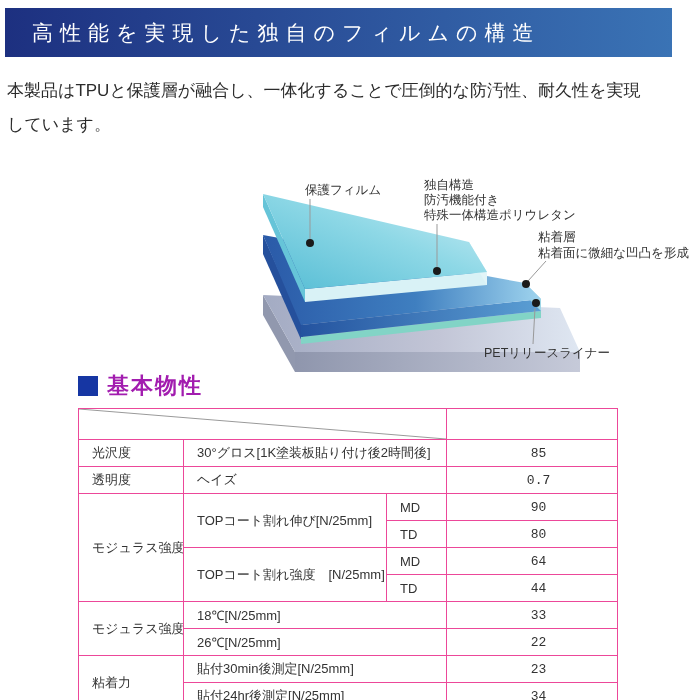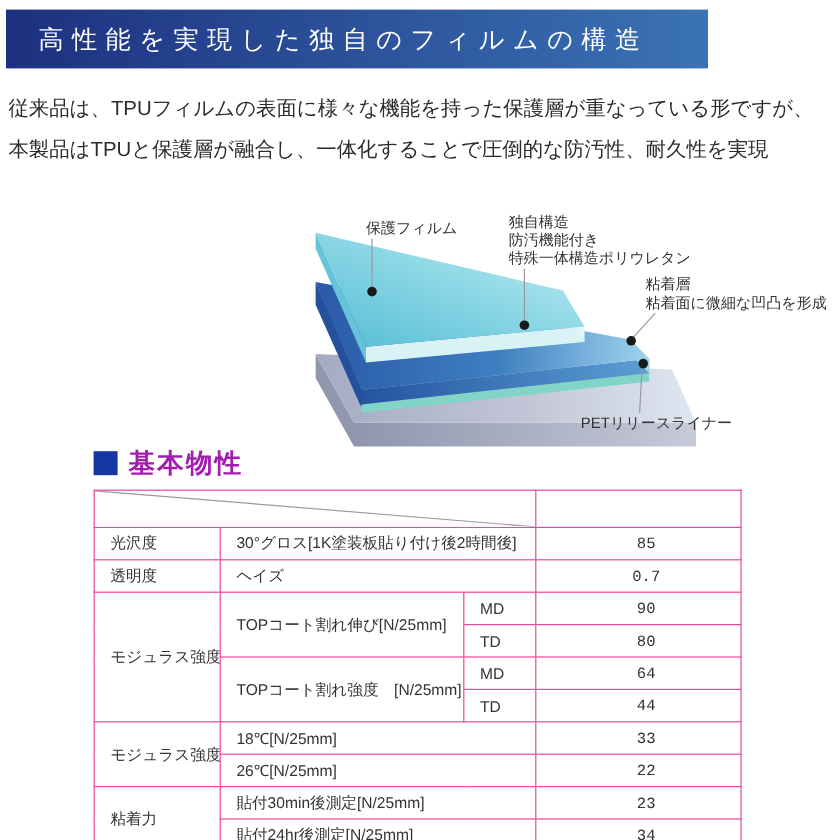--- a/index.html
+++ b/index.html
@@ -2,21 +2,21 @@
 <html><head>
 <meta charset="utf-8">
 <style>
   html,body{margin:0;padding:0;}
   body{
     width:700px;height:700px;background:#ffffff;position:relative;
     font-family:"Liberation Sans",sans-serif;color:#2e2e2e;overflow:hidden;
   }
   
   .title-band{
-    position:absolute;left:5px;top:8px;width:585px;height:49px;
+    position:absolute;left:5px;top:8px;width:667px;height:49px;
     background:linear-gradient(to right,#1d3080,#3a73b5);
     display:flex;align-items:center;
   }
   .title-band .title-text{
     color:#ffffff;
     font-family:"DejaVu Serif","Liberation Serif",serif;
     font-size:21px;letter-spacing:7px;padding-left:27px;white-space:nowrap;
   }
   
   .intro{
@@ -57,22 +57,22 @@
   td.dir{text-align:left;padding:0;}
 </style>
 </head>
 <body>
 
 <div class="title-band">
   <div class="title-text">高性能を実現した独自のフィルムの構造</div>
 </div>
 
 <div class="intro">
-  <div>従来品は、TPUフィルムの表面に様々な機能を持った保護層が重なっている形ですが、</div>
   <div>本製品はTPUと保護層が融合し、一体化することで圧倒的な防汚性、耐久性を実現</div>
+  <div>しています。</div>
 </div>
 
 <div class="diagram">
 <svg width="700" height="212" viewBox="0 168 700 212" xmlns="http://www.w3.org/2000/svg">
   <defs>
     <linearGradient id="gTop" x1="0" y1="1" x2="1" y2="0">
       <stop offset="0" stop-color="#54bcd4"></stop>
       <stop offset="0.55" stop-color="#8ed8e6"></stop>
       <stop offset="1" stop-color="#cfeef6"></stop>
     </linearGradient>

